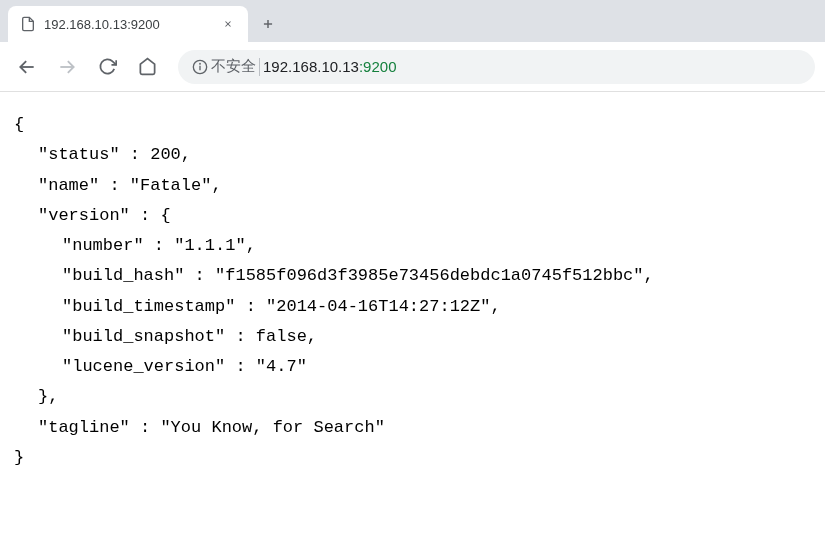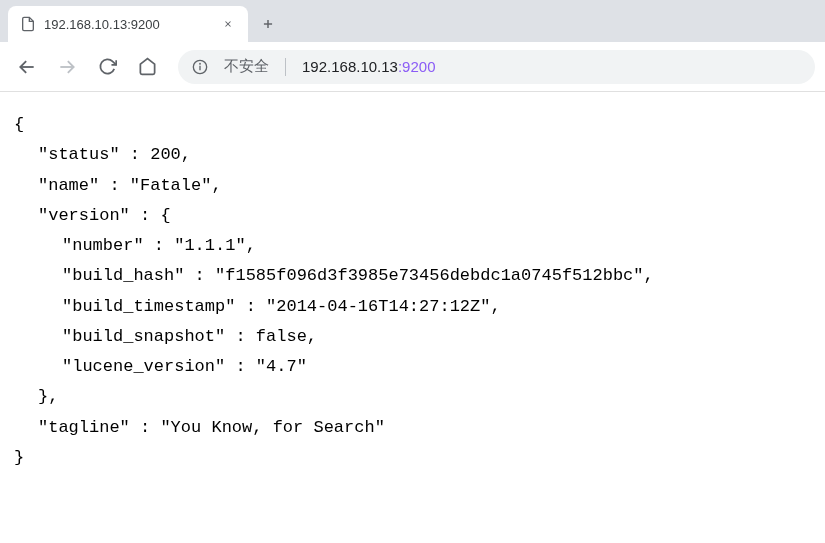--- a/index.html
+++ b/index.html
@@ -93,21 +93,21 @@
       cursor: default;
     }
     .address-bar {
       flex: 1;
       height: 34px;
       background: #f1f3f4;
       border-radius: 17px;
       display: flex;
       align-items: center;
       padding: 0 14px;
-      gap: 16px;
+      gap: 3px;
       margin-left: 8px;
     }
     .info-icon {
       color: #5f6368;
       display: flex;
       align-items: center;
     }
     .security-text {
       color: #5f6368;
       font-size: 15px;
@@ -115,21 +115,21 @@
     .divider {
       width: 1px;
       height: 18px;
       background: #bdc1c6;
     }
     .url-text {
       font-size: 15px;
       color: #202124;
     }
     .url-port {
-      color: #8b5cf6;
+      color: #15803d;
     }
     .content {
       padding: 18px 14px;
       font-family: Consolas, Monaco, "Courier New", monospace;
       font-size: 17px;
       line-height: 1.78;
       color: #000;
     }
     .indent1 { padding-left: 24px; }
     .indent2 { padding-left: 48px; }

